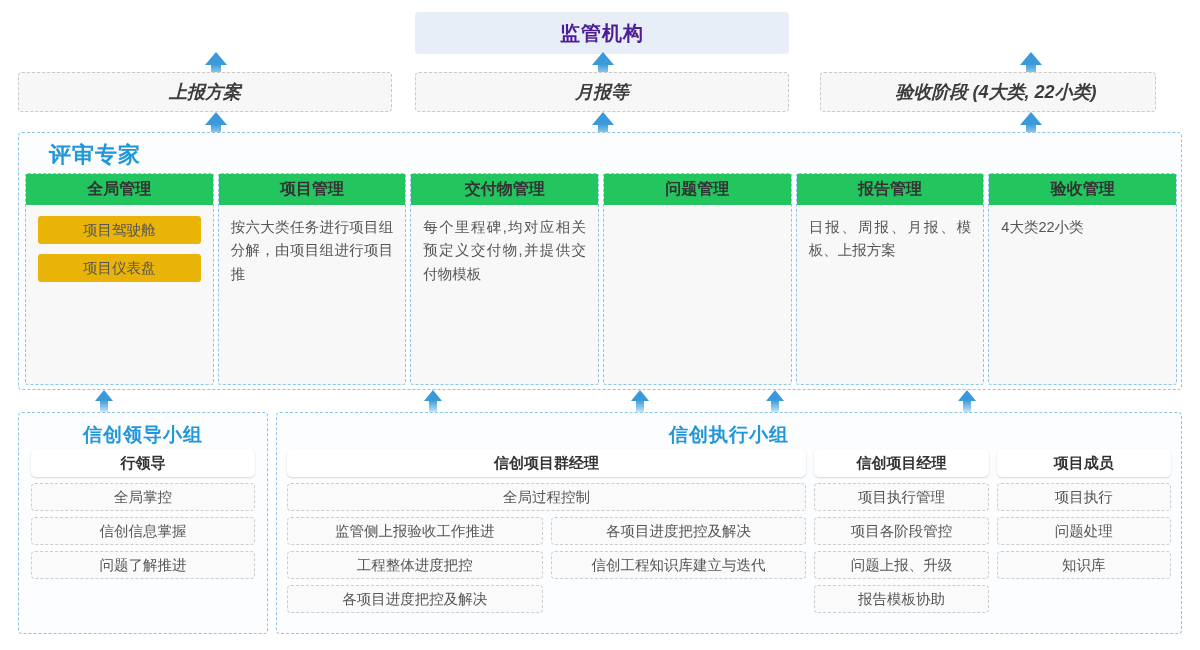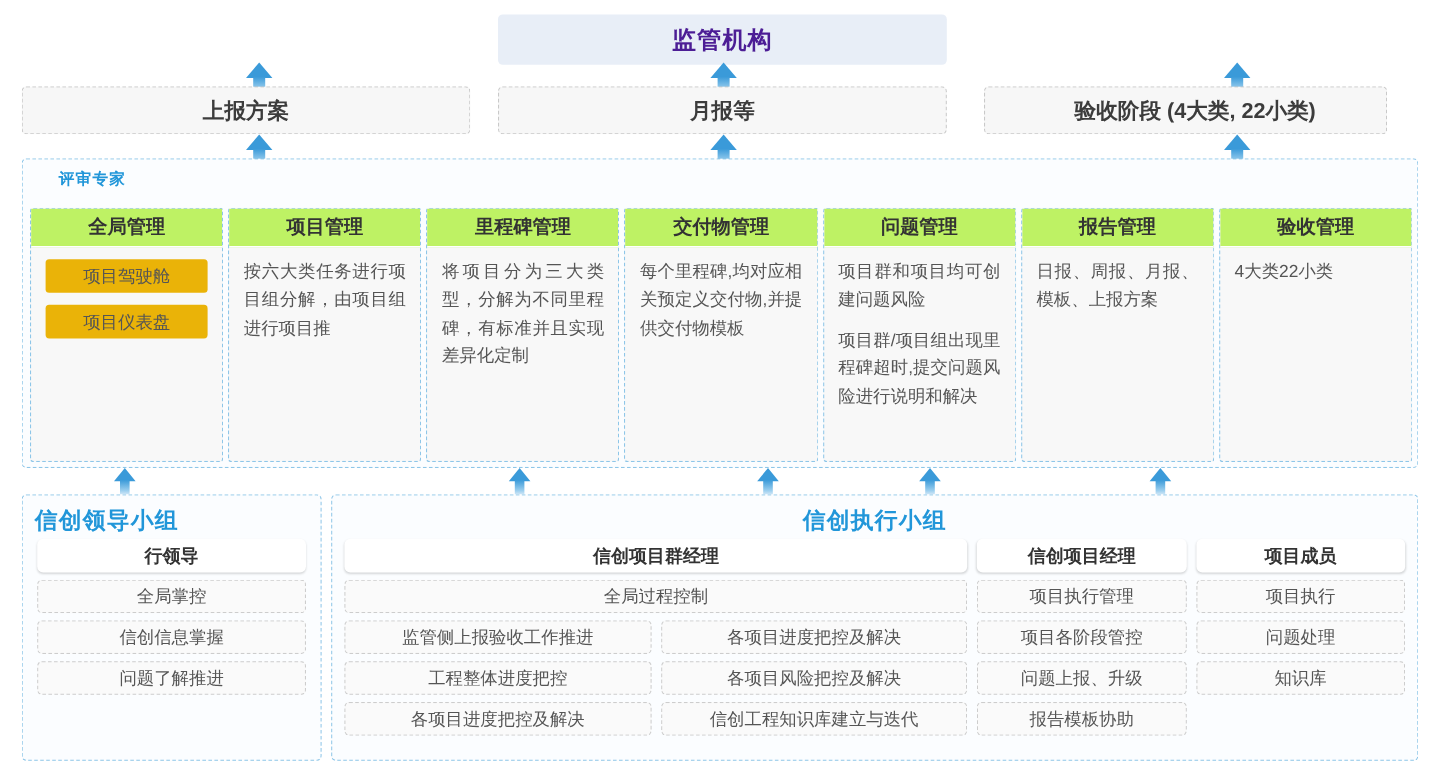--- a/index.html
+++ b/index.html
@@ -37,59 +37,59 @@
 
   
   .regulator {
     position: absolute; left: 415px; top: 12px; width: 374px; height: 42px;
     background: #e8eef7; border-radius: 4px;
     display: flex; align-items: center; justify-content: center;
     color: #4c1d95; font-weight: bold; font-size: 20px; letter-spacing: 1px;
   }
 
   
-  .toprow { position: absolute; left: 0; top: 72px; width: 1200px; height: 40px; }
+  .toprow { position: absolute; left: 0; top: 72px; width: 1200px; height: 40px; font-style: italic; }
   .toprow-box {
     position: absolute; top: 0; height: 40px;
     background: #f7f7f7; border: 1px dashed #c9c9c9; border-radius: 4px;
     display: flex; align-items: center; justify-content: center;
     color: #3c3c3c; font-weight: bold; font-size: 18px;
   }
   .tb0 { left: 18px;  width: 374px; }
   .tb1 { left: 415px; width: 374px; }
   .tb2 { left: 820px; width: 336px; padding-left: 16px; }
 
   
   .midpanel {
     position: absolute; left: 18px; top: 132px; width: 1164px; height: 258px;
     background: #fbfdff; border: 1px dashed #8ec6e8; border-radius: 4px;
   }
   .mid-headers {
     position: absolute; left: 0; top: 0; width: 100%; height: 38px;
   }
   .mid-title {
     position: absolute; top: 7px;
-    color: #2196d9; font-weight: bold; font-size: 13px; letter-spacing: 1px;
+    color: #2196d9; font-weight: bold; font-size: 22px; letter-spacing: 1px;
   }
   .mid-title.left  { left: 30px; }
   .mid-title.right { left: 476px; }
 
   .cols {
     position: absolute; left: 6px; top: 40px;
     width: 1152px; height: 212px;
     display: flex; gap: 4px;
   }
   .col {
     flex: 1 1 0; min-width: 0;
     border: 1px dashed #8ec6e8; border-radius: 3px;
     background: #f8f8f8;
     display: flex; flex-direction: column;
   }
   .col-head {
-    height: 32px; background: #bef264;
+    height: 32px; background: #22c55e;
     display: flex; align-items: center; justify-content: center;
     color: #333; font-weight: bold; font-size: 16px;
     border-bottom: 1px solid #ffffff;
   }
   .col-body { flex: 1; padding: 10px 12px 8px 12px; }
   .col-desc {
     font-size: 14.5px; color: #555; line-height: 1.62;
     text-align: justify; text-justify: inter-ideograph;
     margin-bottom: 10px;
   }
@@ -105,21 +105,21 @@
   .bottom { position: absolute; left: 0; top: 412px; width: 1200px; height: 228px; }
   .grp {
     position: absolute; top: 0; height: 222px;
     border: 1px dashed #8ec6e8; border-radius: 4px; background: #fbfdff;
     padding: 8px 10px 10px 10px;
   }
   .grp-lead { left: 18px;  width: 250px; }
   .grp-exec { left: 276px; width: 906px; }
   .grp-title {
     color: #2196d9; font-weight: bold; font-size: 19px; letter-spacing: 1px;
-    height: 28px; line-height: 28px;
+    text-align: center; height: 28px; line-height: 28px;
   }
   .grp-exec .grp-title { text-align: center; }
 
   .rolecol { display: flex; flex-direction: column; }
   .role-head {
     background: #ffffff; border-radius: 5px;
     box-shadow: 0 1px 2px rgba(0,0,0,0.16);
     height: 28px; display: flex; align-items: center; justify-content: center;
     color: #333; font-weight: bold; font-size: 15px;
     margin-bottom: 6px;
@@ -204,40 +204,30 @@
         </div>
       </div>
 
       <div class="col">
         <div class="col-head">项目管理</div>
         <div class="col-body">
           <div class="col-desc">按六大类任务进行项目组分解，由项目组进行项目推</div>
         </div>
       </div>
 
-      <div class="col">
-        <div class="col-head">里程碑管理</div>
-        <div class="col-body">
-          <div class="col-desc">将项目分为三大类型，分解为不同里程碑，有标准并且实现差异化定制</div>
-        </div>
-      </div>
 
       <div class="col">
         <div class="col-head">交付物管理</div>
         <div class="col-body">
           <div class="col-desc">每个里程碑,均对应相关预定义交付物,并提供交付物模板</div>
         </div>
       </div>
 
       <div class="col">
         <div class="col-head">问题管理</div>
-        <div class="col-body">
-          <div class="col-desc">项目群和项目均可创建问题风险</div>
-          <div class="col-desc">项目群/项目组出现里程碑超时,提交问题风险进行说明和解决</div>
-        </div>
       </div>
 
       <div class="col">
         <div class="col-head">报告管理</div>
         <div class="col-body">
           <div class="col-desc">日报、周报、月报、模板、上报方案</div>
         </div>
       </div>
 
       <div class="col">
@@ -291,21 +281,20 @@
           <div class="role-head">信创项目群经理</div>
           <div class="task full">全局过程控制</div>
           <div class="tworow">
             <div>
               <div class="task">监管侧上报验收工作推进</div>
               <div class="task">工程整体进度把控</div>
               <div class="task">各项目进度把控及解决</div>
             </div>
             <div>
               <div class="task">各项目进度把控及解决</div>
-              <div class="task">各项目风险把控及解决</div>
               <div class="task">信创工程知识库建立与迭代</div>
             </div>
           </div>
         </div>
 
         <div class="exec-pm rolecol">
           <div class="role-head">信创项目经理</div>
           <div class="task">项目执行管理</div>
           <div class="task">项目各阶段管控</div>
           <div class="task">问题上报、升级</div>

